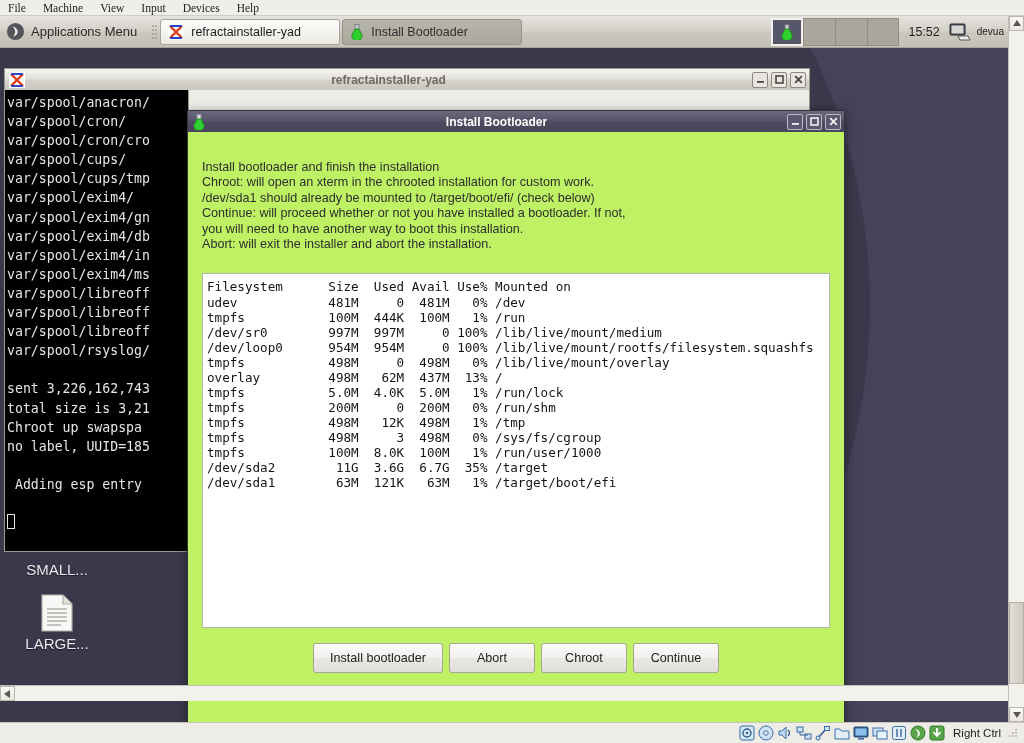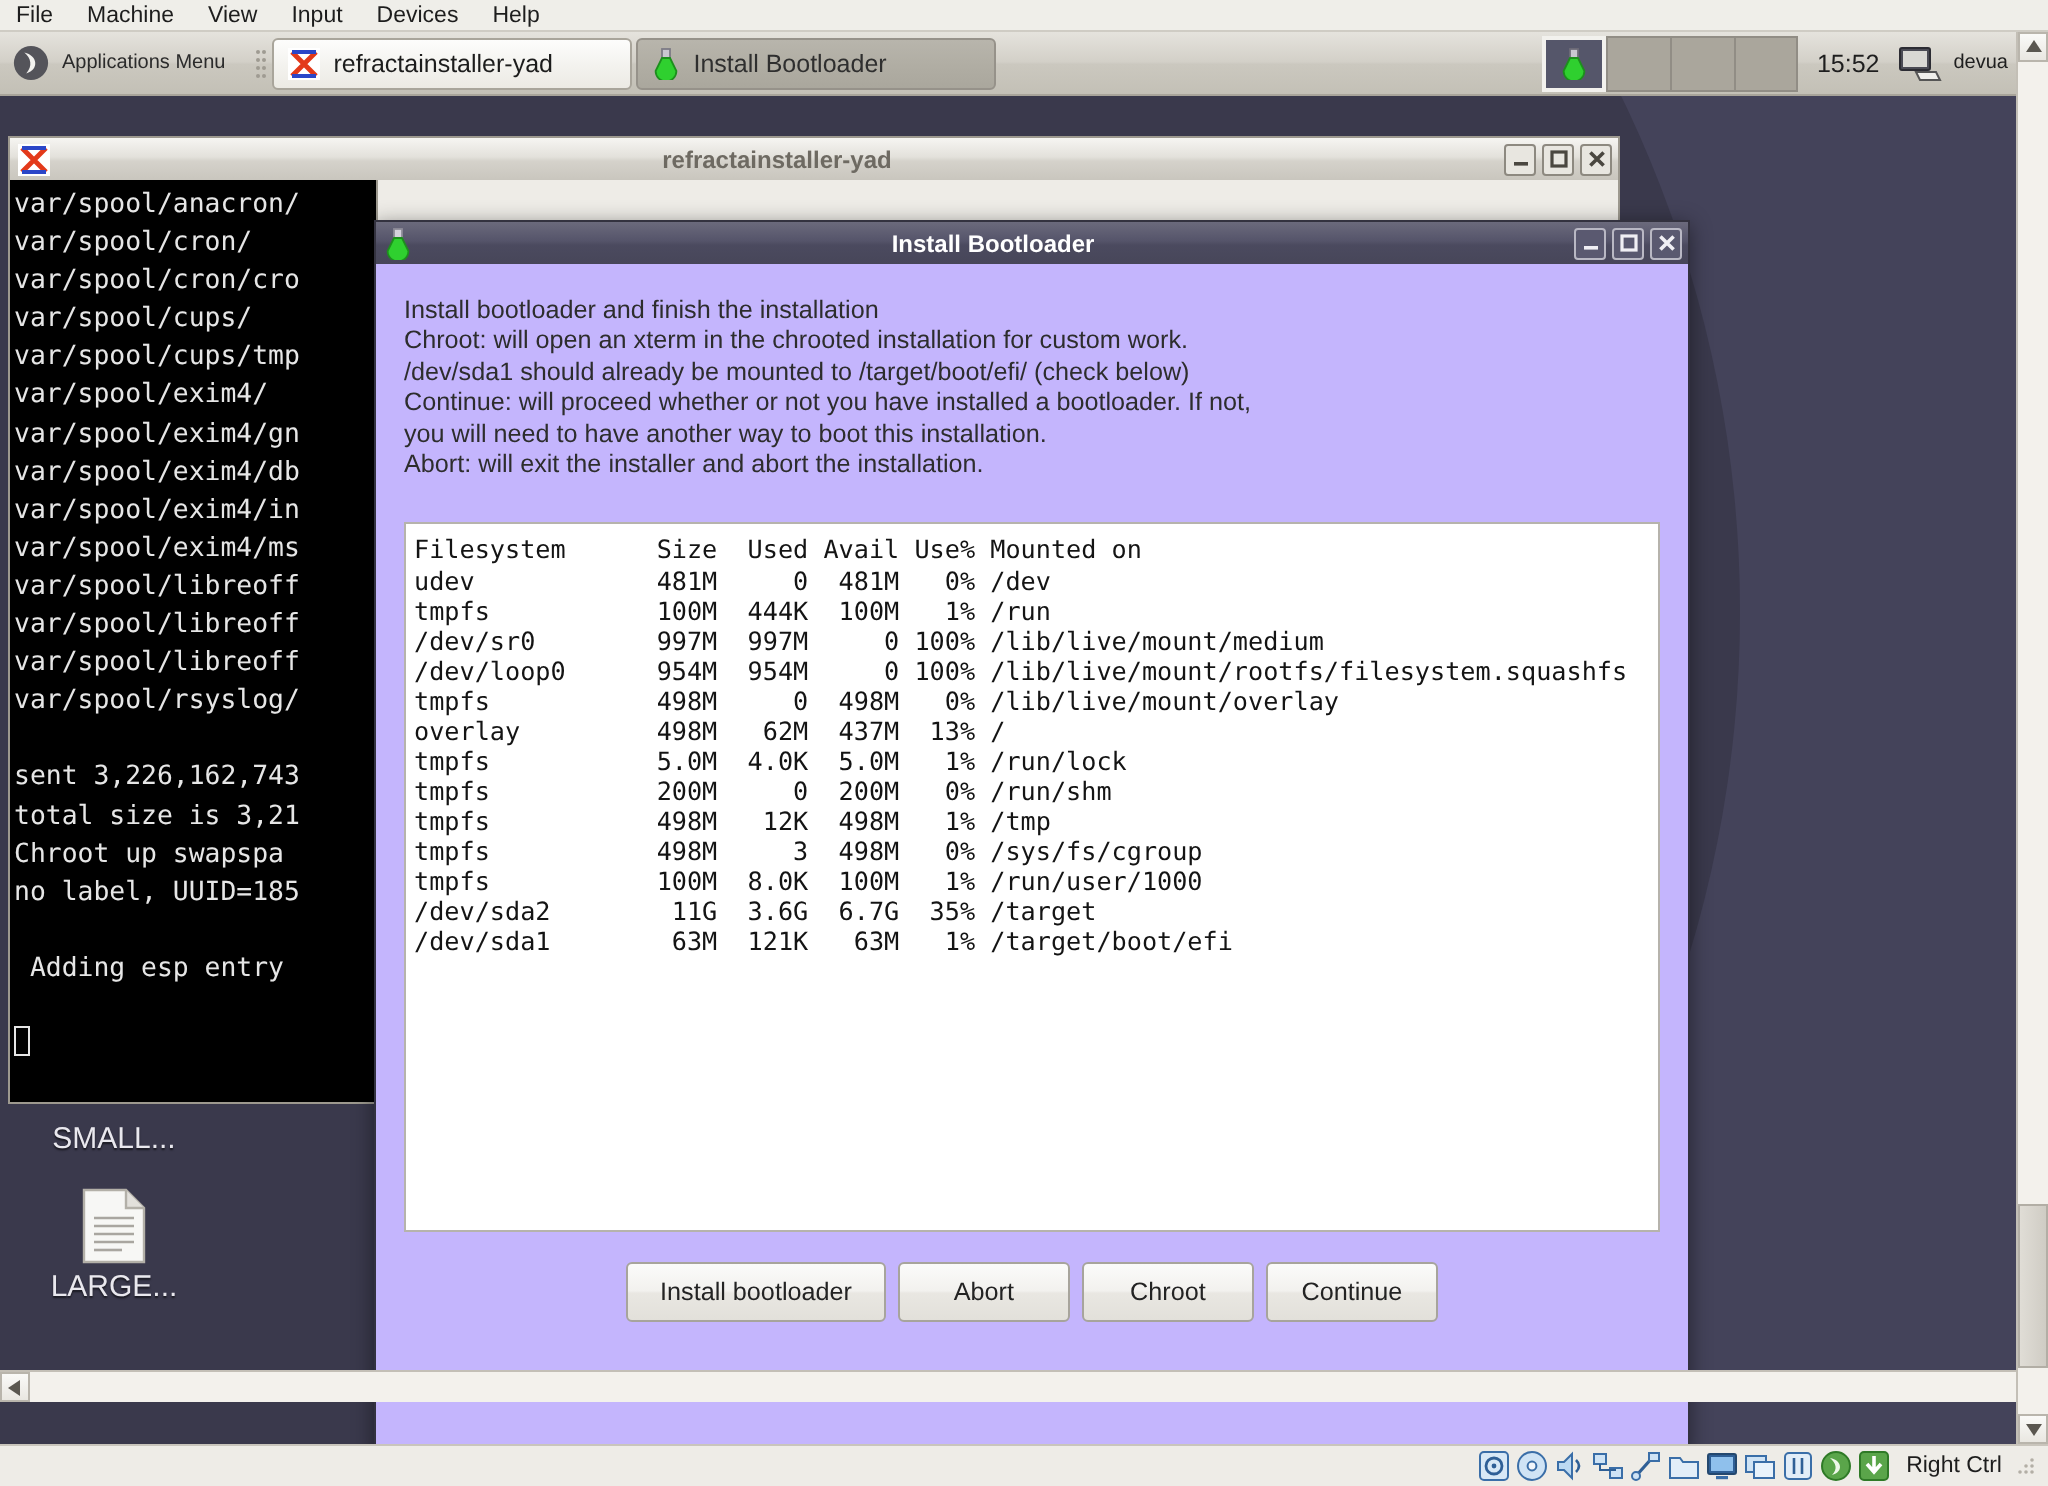--- a/index.html
+++ b/index.html
@@ -12,21 +12,21 @@
     -webkit-font-smoothing: antialiased;
   }
   #root { position: relative; width: 1024px; height: 743px; }
 
   
   .vbox-menubar {
     position: absolute; left: 0; top: 0; width: 1024px; height: 16px;
     background: #efeee9;
     border-bottom: 1px solid #cfccc4;
     display: flex; align-items: center;
-    padding-left: 8px; box-sizing: border-box;
+    padding-left: 8px; box-sizing: border-box; font-family: Liberation Serif, serif;
   }
   .vbox-menubar .mi {
     font-size: 11.5px; color: #1d1d1d; margin-right: 17px;
     line-height: 16px; white-space: nowrap;
   }
 
   
   #vm {
     position: absolute; left: 0; top: 16px;
     width: 1008px; height: 706px;
@@ -52,21 +52,21 @@
     position: absolute; left: 0; top: 0; width: 1008px; height: 32px;
     background: linear-gradient(to bottom, #e5e3dd 0%, #d3d0c8 48%, #cbc8bf 52%, #c3c0b6 100%);
     border-bottom: 1px solid #a8a49a;
     display: flex; align-items: center; box-sizing: border-box;
   }
   .appsmenu {
     display: flex; align-items: center; height: 28px;
     padding: 0 8px 0 5px; margin-left: 1px; gap: 6px;
     border-radius: 2px;
   }
-  .appsmenu .lbl { font-size: 10px; color: #2b2b2b; white-space: nowrap; }
+  .appsmenu .lbl { font-size: 13px; color: #2b2b2b; white-space: nowrap; }
   .mouse-icon { width: 19px; height: 19px; display:block; }
 
   .tasklist { display: flex; align-items: center; gap: 2px; margin-left: 6px; }
   .grip { width: 7px; height: 22px; display: block; }
   .taskbtn {
     display: flex; align-items: center; gap: 7px;
     height: 26px; box-sizing: border-box;
     padding: 0 10px 0 7px;
     border-radius: 3px;
     font-size: 12.5px; white-space: nowrap;
@@ -170,25 +170,25 @@
     box-sizing: border-box;
   }
 
   
   .dlg {
     position: absolute; left: 187px; top: 94px;
     width: 658px; height: 618px;
     box-shadow: 0 2px 10px rgba(0,0,0,.45);
   }
   .dlg-body {
-    background: #c4b5fd;
+    background: #bef264;
     border: 1px solid #33323f; border-top: none;
     box-sizing: border-box;
     height: 596px;
-    padding: 16px 14px 0 14px;
+    padding: 28px 14px 0 14px;
     display: flex; flex-direction: column;
   }
   .para {
     font-size: 12.6px; color: #2d2d2d; line-height: 15.4px;
     white-space: pre-line;
   }
   .para.gap { }
 
   .dfbox {
     margin-top: 21px;

